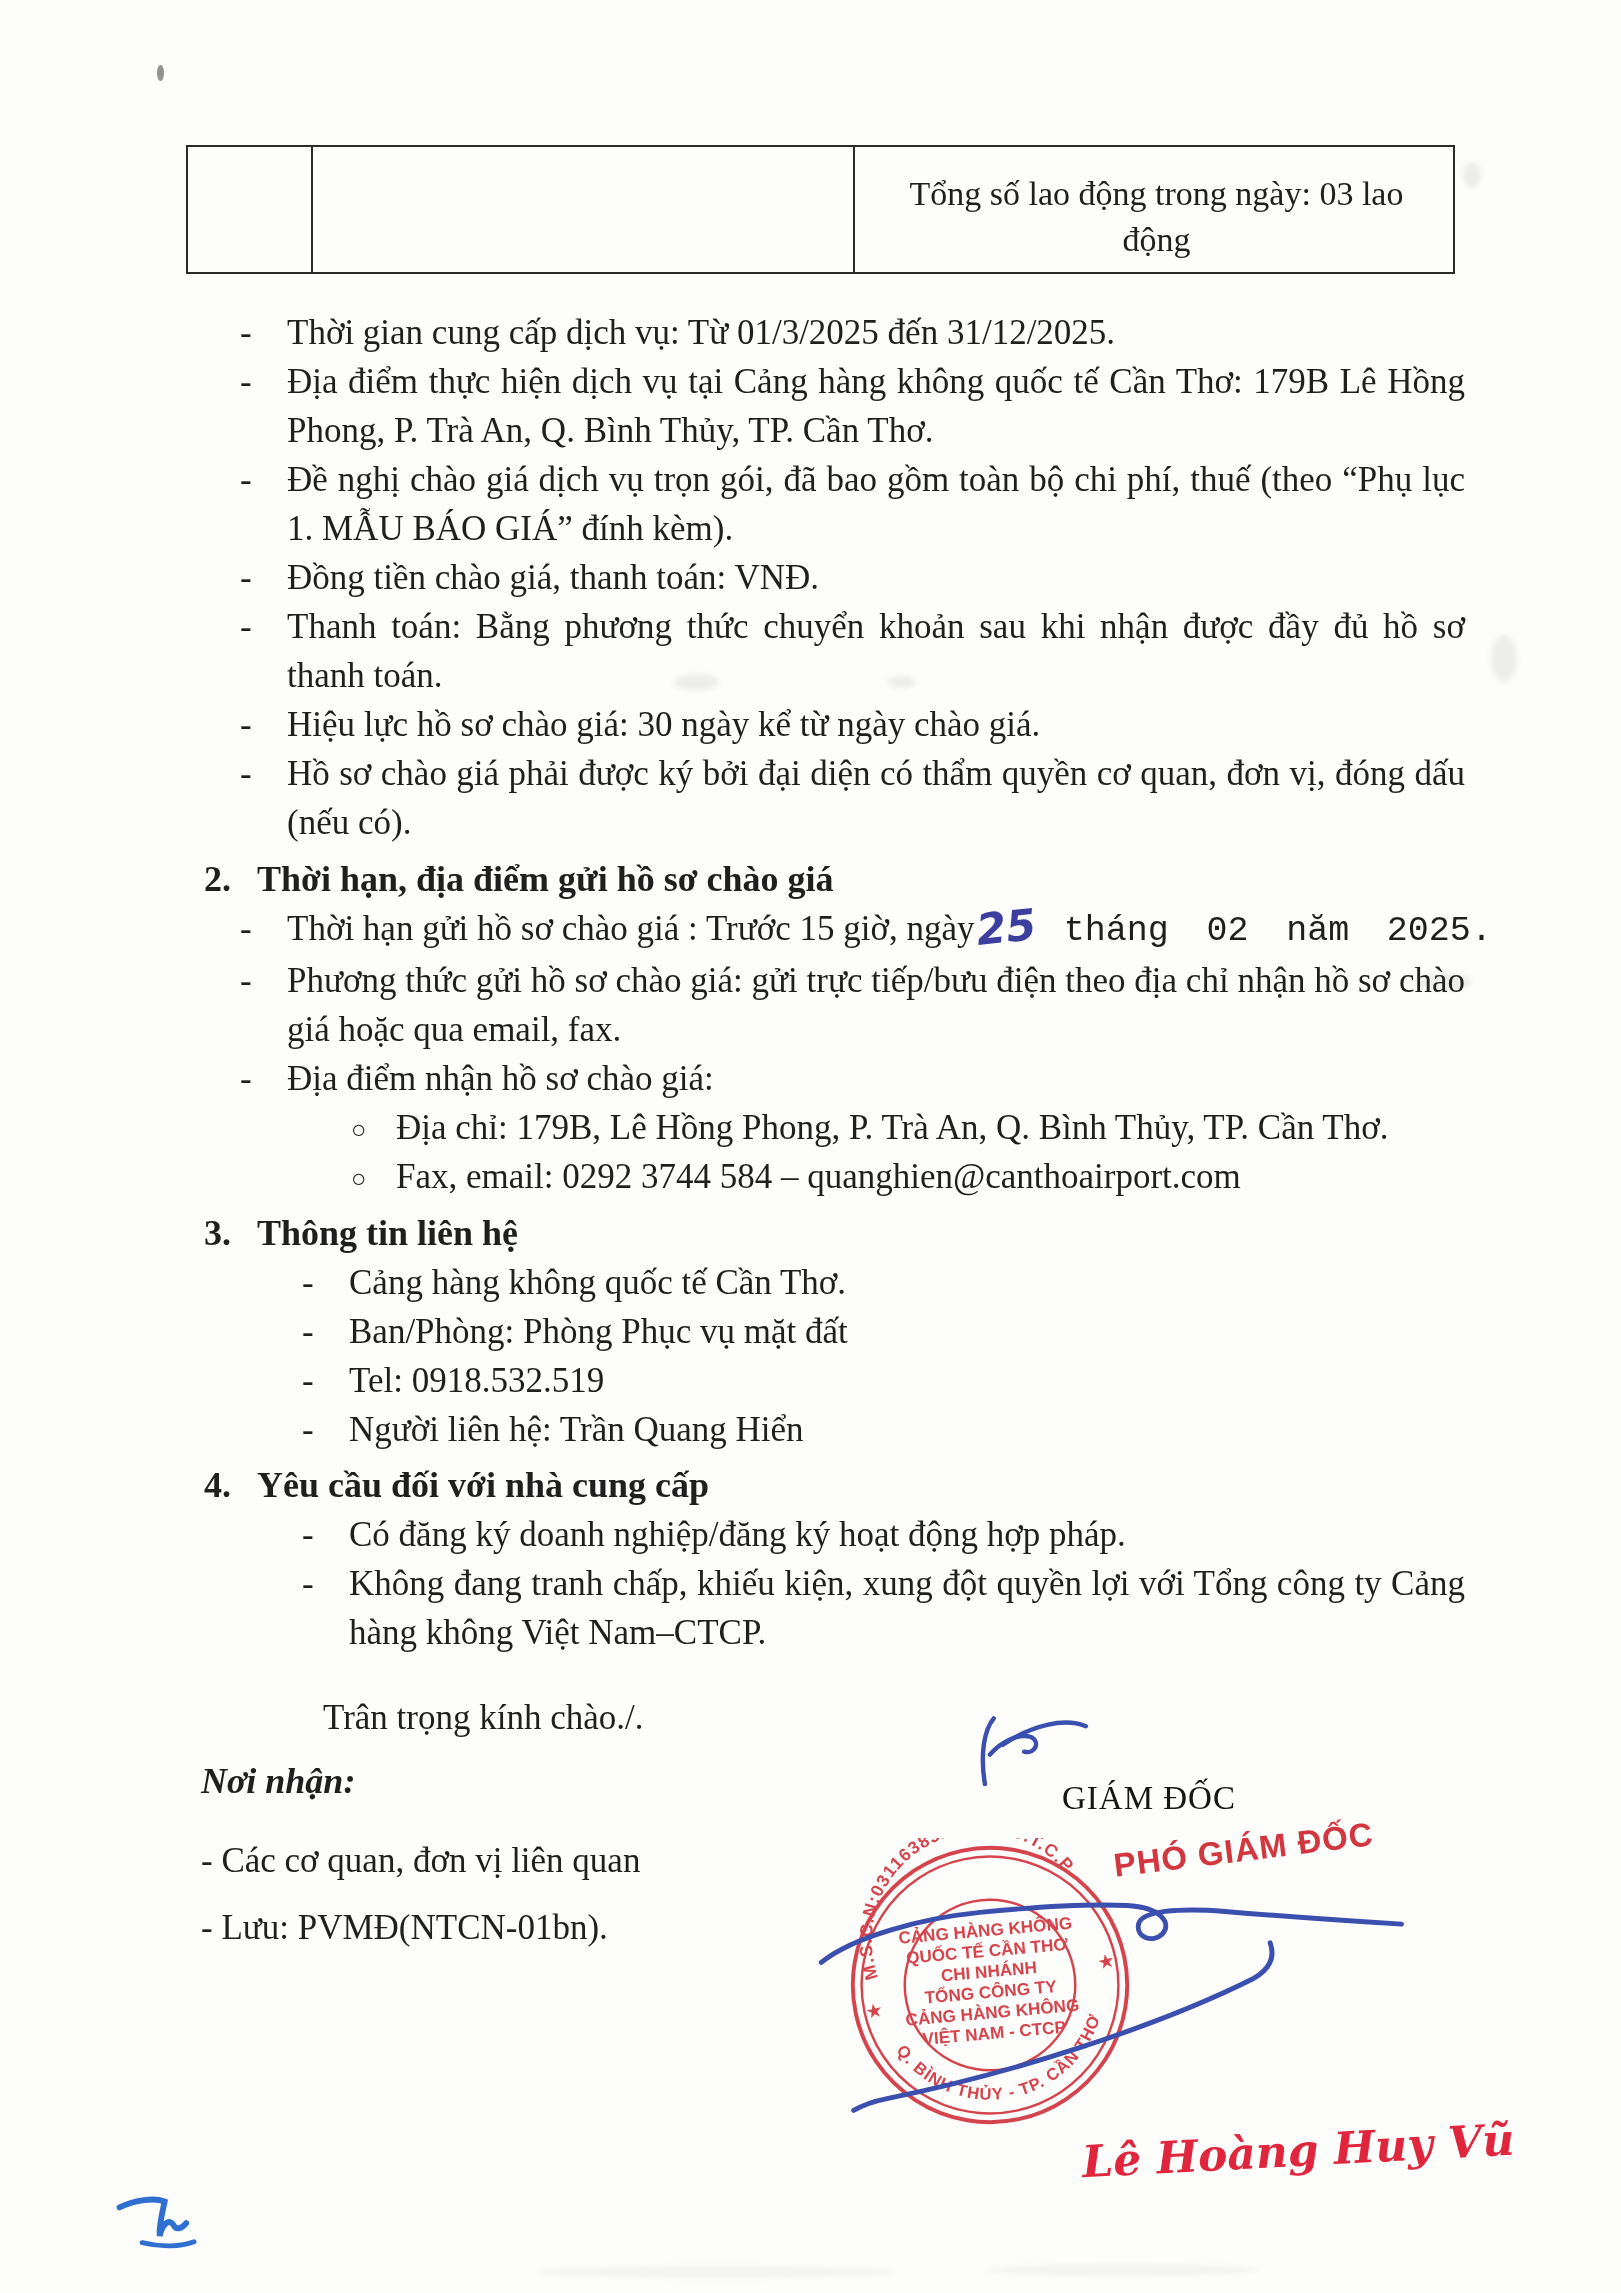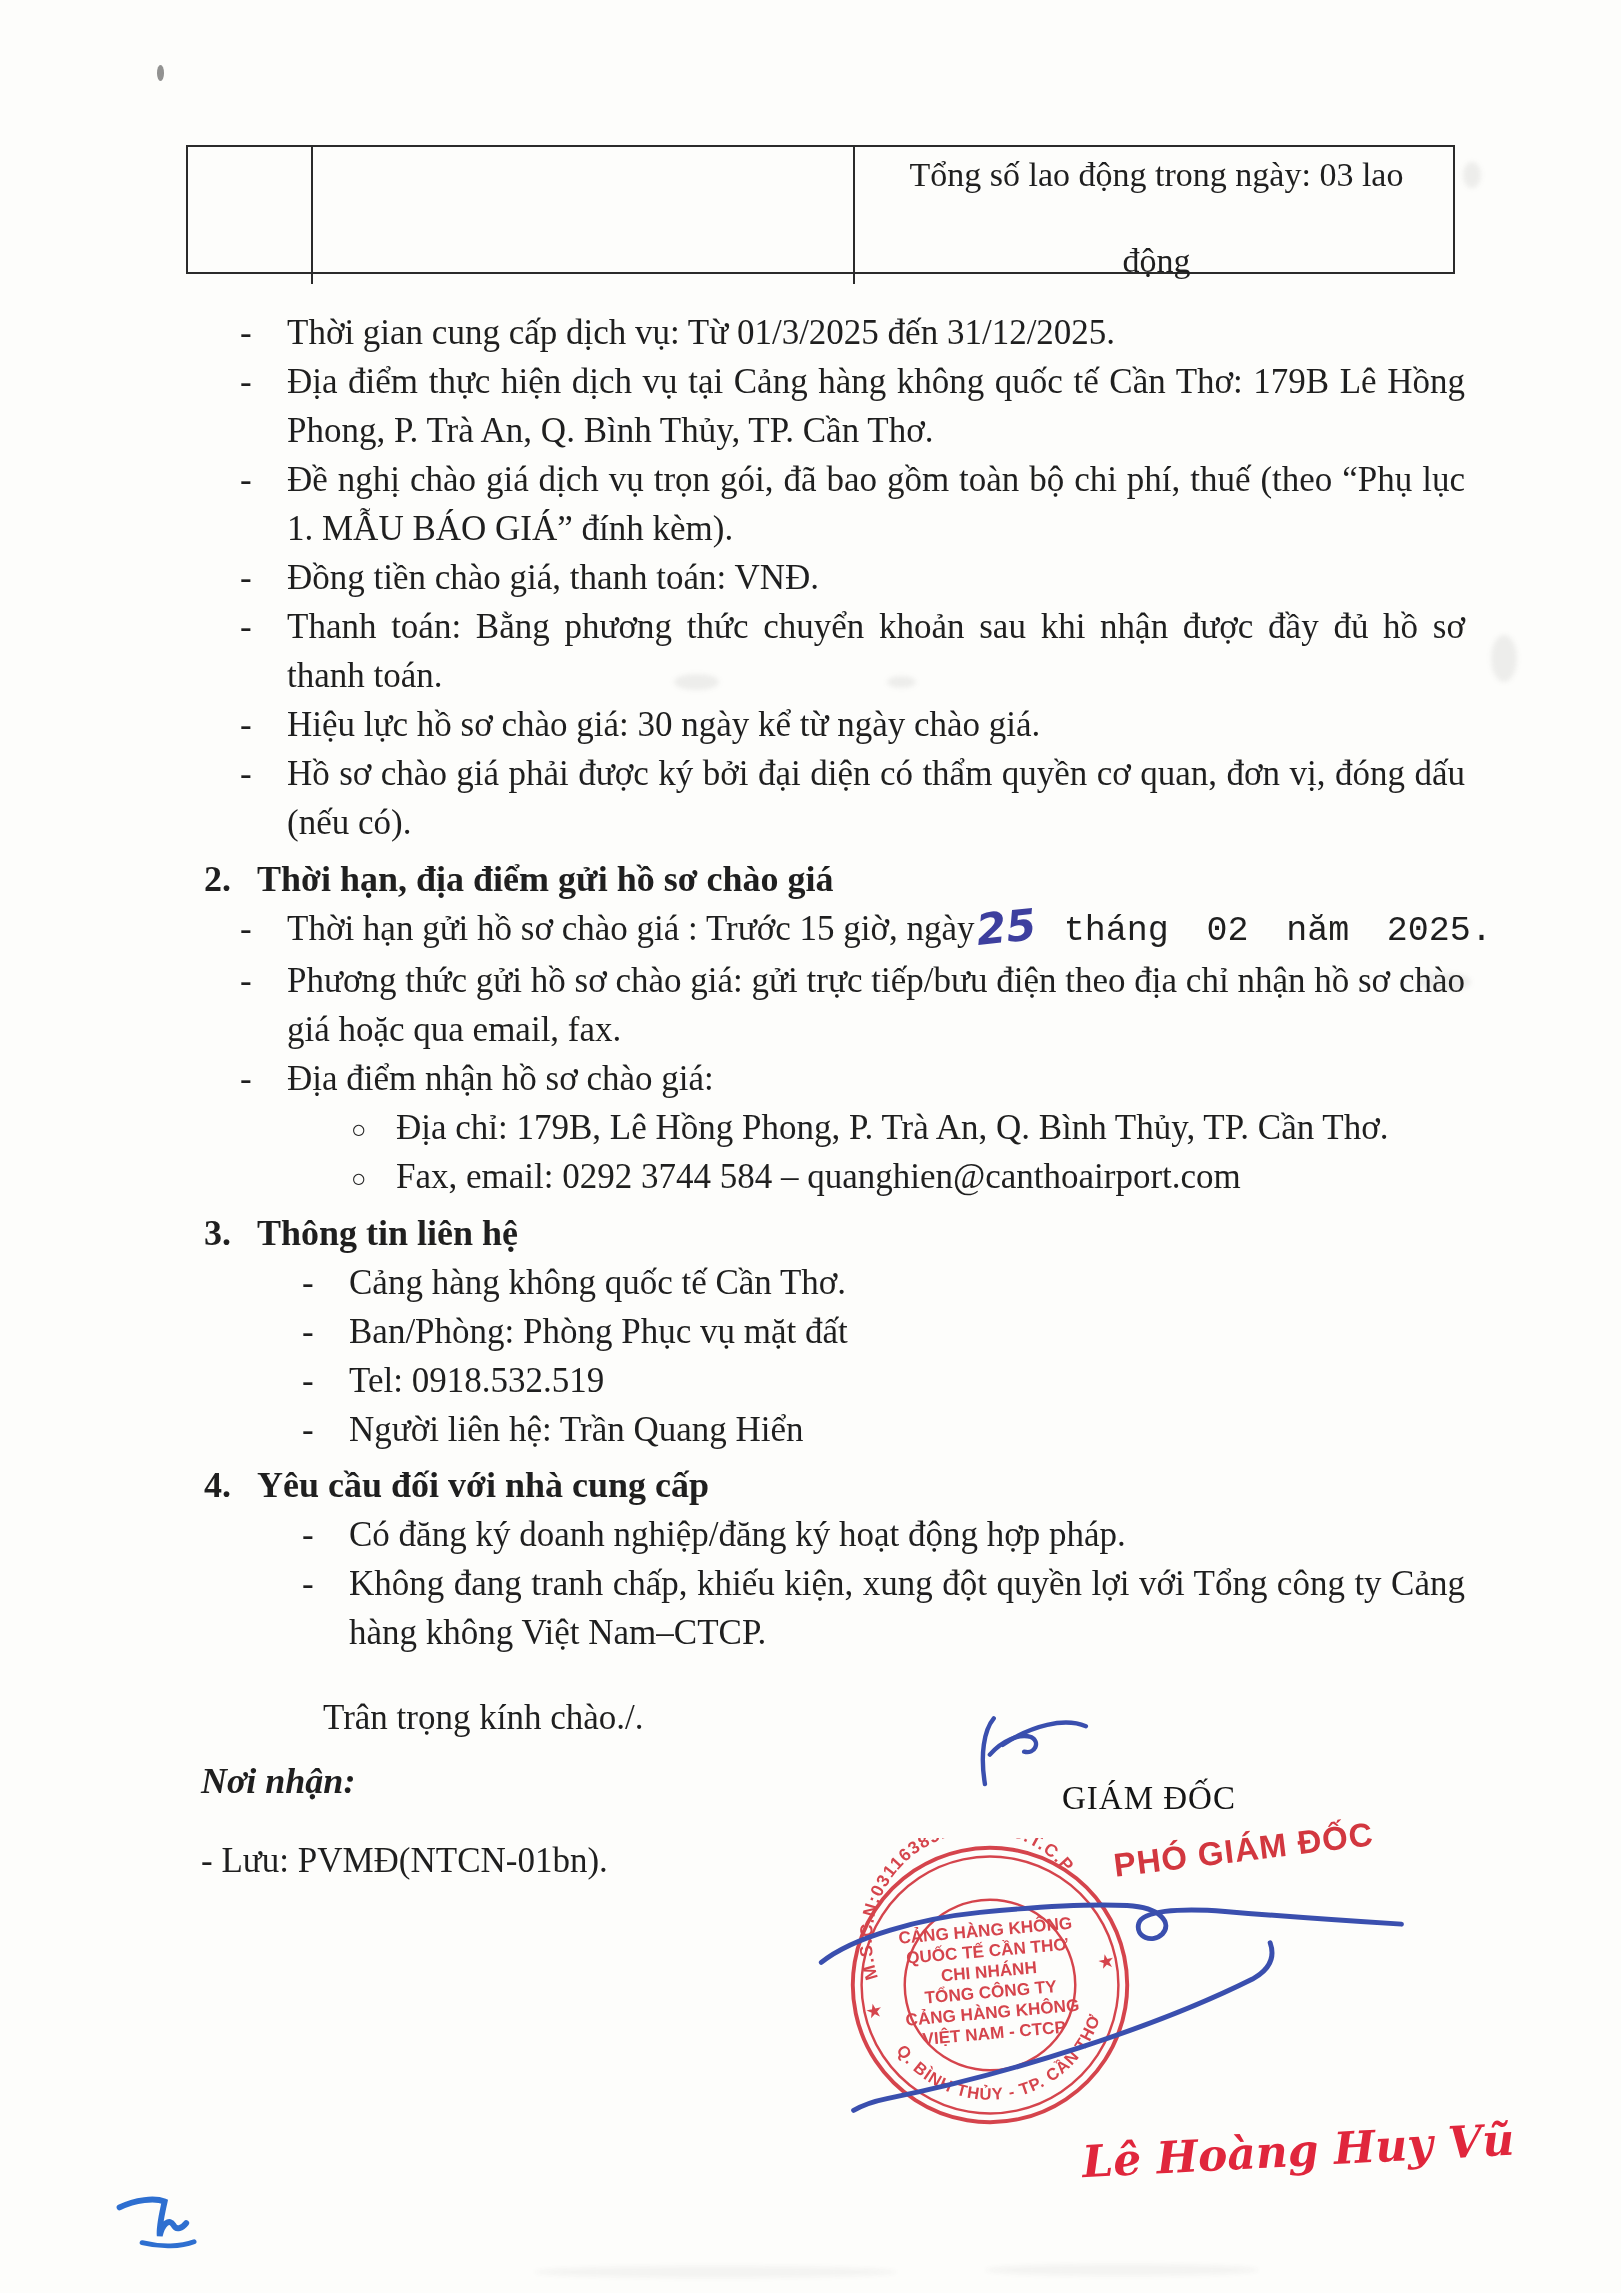--- a/index.html
+++ b/index.html
@@ -12,21 +12,21 @@
   
   .doc-table {
     position:absolute; left:186px; top:145px; width:1269px; height:129px;
     display:grid; grid-template-columns:123px 542px 605px;
     border:2.9px solid #2b2b2b; box-sizing:border-box;
   }
   .doc-table .cell { border-left:2px solid #2b2b2b; box-sizing:border-box; }
   .doc-table .cell:first-child { border-left:none; }
   .cell.note {
     display:flex; flex-direction:column; align-items:center; justify-content:flex-start;
-    font-size:34px; line-height:46px; padding-top:5px; text-align:center;gap:40px;
+    font-size:34px; line-height:46px; padding-top:24px; text-align:center;
   }
 
   
   .content { position:absolute; left:0; top:308px; width:1621px; font-size:35px; line-height:49px; }
   .row { display:flex; box-sizing:border-box; }
   .row .marker { flex:0 0 47px; }
   .row .bt { flex:1; text-align:justify; }
   .lvl1 { margin-left:240px; width:1225px; }
   .lvl2 { margin-left:302px; width:1163px; }
   .subrow { margin-left:351px; width:1114px; }
@@ -170,20 +170,21 @@
     <div class="row lvl2">
       <span class="marker">-</span>
       <div class="bt">Không đang tranh chấp, khiếu kiện, xung đột quyền lợi với Tổng công ty Cảng hàng không Việt Nam–CTCP.</div>
     </div>
 
     <div class="closing">Trân trọng kính chào./.</div>
   </div>
 
   <div class="footer">
     <div class="label">Nơi nhận:</div>
+    <div class="fi">- Các cơ quan, đơn vị liên quan</div>
     <div class="fi">- Lưu: PVMĐ(NTCN-01bn).</div>
   </div>
 
   <div class="director">GIÁM ĐỐC</div>
   <div class="deputy">PHÓ GIÁM ĐỐC</div>
   <div class="signer">Lê Hoàng Huy Vũ</div>
 
   <svg class="stamp-svg" width="294" height="294" viewBox="0 0 300 300" xmlns="http://www.w3.org/2000/svg" xmlns:xlink="http://www.w3.org/1999/xlink">
     <g transform="rotate(-12 150 150)" fill="none" stroke="#d2373f" opacity="0.93">
       <circle cx="150" cy="150" r="140" stroke-width="4"></circle>

